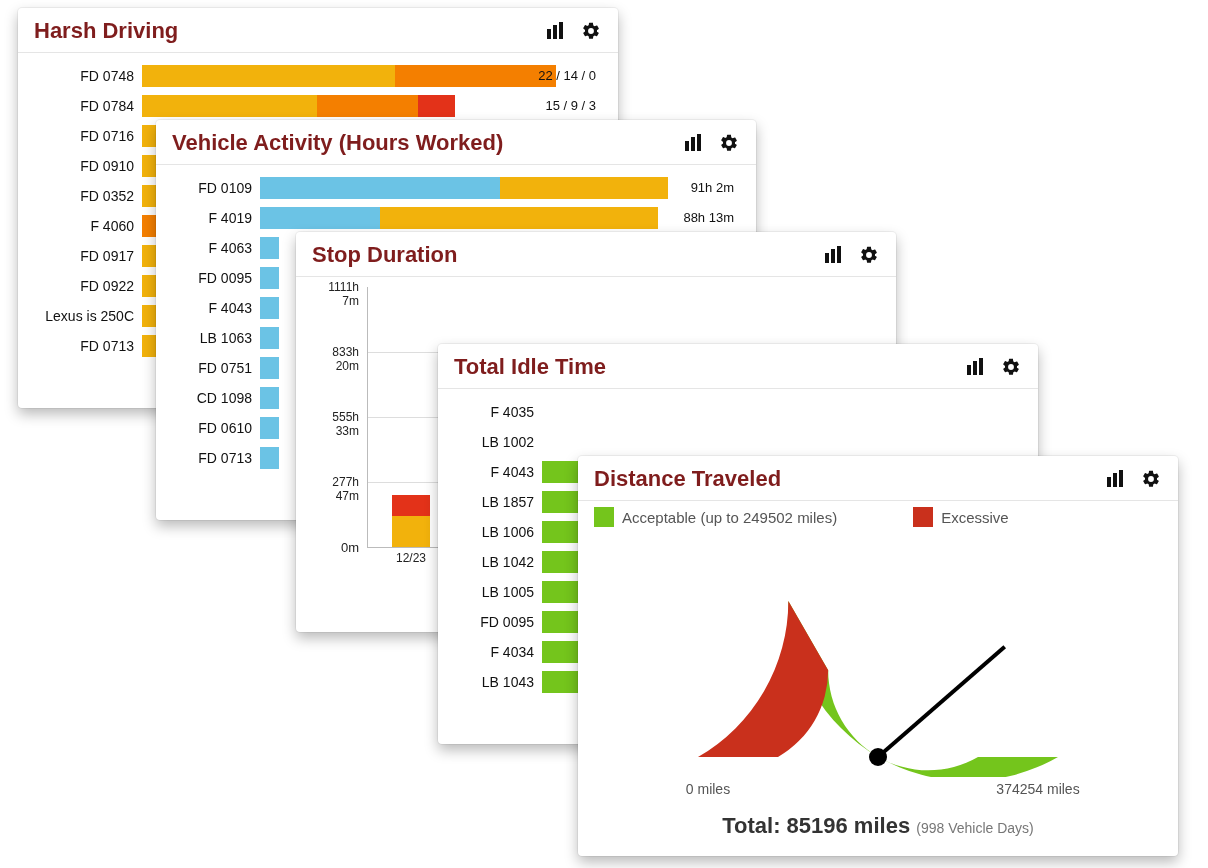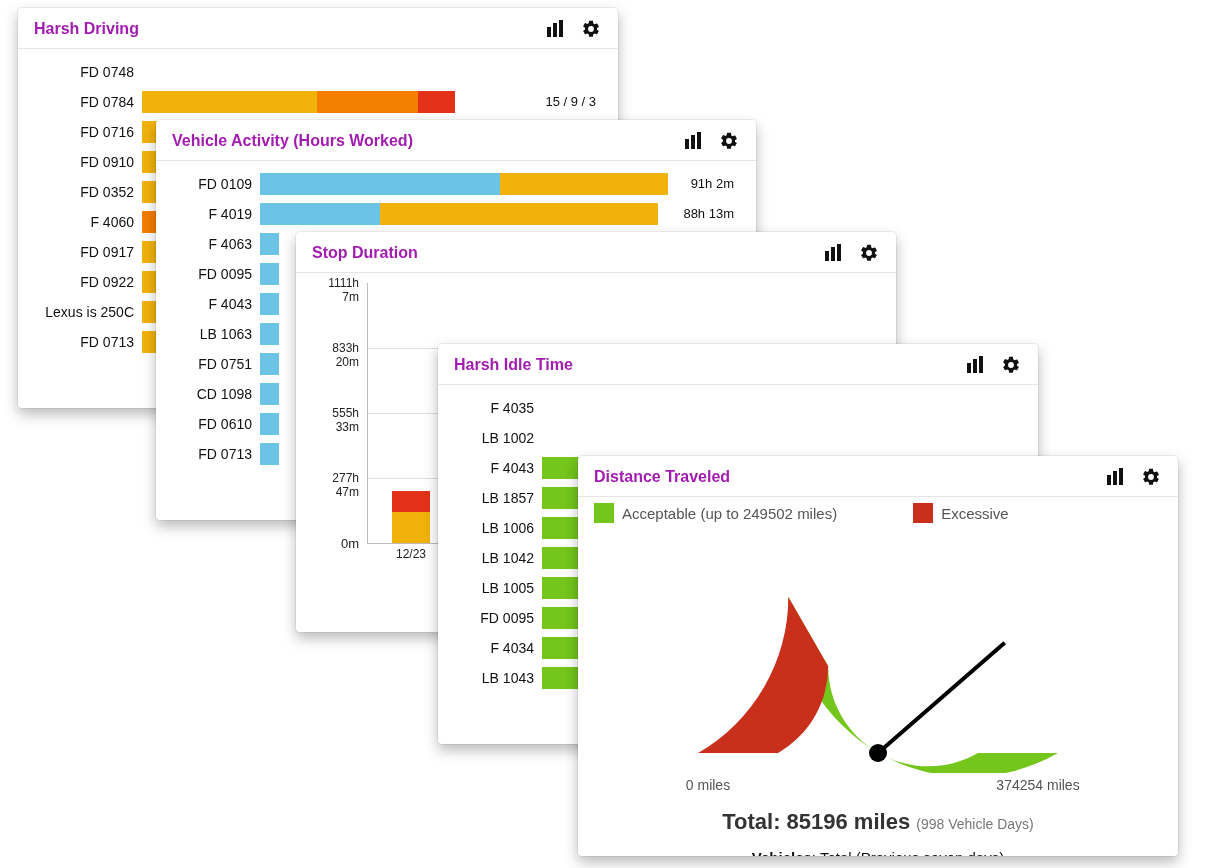--- a/index.html
+++ b/index.html
@@ -24,22 +24,22 @@
     overflow: hidden;
   }
   .card-header {
     display: flex;
     align-items: center;
     padding: 10px 16px 8px 16px;
     border-bottom: 1px solid #e5e5e5;
   }
   .card-title {
     font-weight: 700;
-    font-size: 16px;
-    color: #a21caf;
+    font-size: 22px;
+    color: #7f1d1d;
     flex: 1;
   }
   .card-actions {
     display: flex;
     gap: 14px;
     align-items: center;
   }
   .icon-btn {
     width: 22px;
     height: 22px;
@@ -172,20 +172,25 @@
         <span class="icon-btn">
           <svg width="20" height="20" viewBox="0 0 24 24">
               <path fill="#111" d="M19.14,12.94a7.14,7.14,0,0,0,.05-.94,7.14,7.14,0,0,0-.05-.94l2.03-1.58a.5.5,0,0,0,.12-.64l-1.92-3.32a.5.5,0,0,0-.61-.22l-2.39.96a7.03,7.03,0,0,0-1.62-.94l-.36-2.54A.5.5,0,0,0,13.9,2h-3.8a.5.5,0,0,0-.49.42L9.25,4.96a7.03,7.03,0,0,0-1.62.94l-2.39-.96a.5.5,0,0,0-.61.22L2.71,8.48a.5.5,0,0,0,.12.64L4.86,10.7a7.14,7.14,0,0,0-.05.94,7.14,7.14,0,0,0,.05.94L2.83,14.16a.5.5,0,0,0-.12.64l1.92,3.32a.5.5,0,0,0,.61.22l2.39-.96a7.03,7.03,0,0,0,1.62.94l.36,2.54a.5.5,0,0,0,.49.42h3.8a.5.5,0,0,0,.49-.42l.36-2.54a7.03,7.03,0,0,0,1.62-.94l2.39.96a.5.5,0,0,0,.61-.22l1.92-3.32a.5.5,0,0,0-.12-.64ZM12,15.5A3.5,3.5,0,1,1,15.5,12,3.5,3.5,0,0,1,12,15.5Z"></path>
             </svg>
         </span>
       </div>
     </div>
     <div class="body" id="harsh-body">
         <div class="row">
           <div class="row-label wide">FD 0748</div>
+          <div class="bar-track">
+            <div class="seg" style="left: 0%; width: 55%; background: rgb(242, 178, 12);"></div>
+            <div class="seg" style="left: 55%; width: 35%; background: rgb(244, 127, 0);"></div>
+            <div class="row-value">22 / 14 / 0</div>
+          </div>
         </div>
         <div class="row">
           <div class="row-label wide">FD 0784</div>
           <div class="bar-track">
             <div class="seg" style="left: 0%; width: 38%; background: rgb(242, 178, 12);"></div>
             <div class="seg" style="left: 38%; width: 22%; background: rgb(244, 127, 0);"></div>
             <div class="seg" style="left: 60%; width: 8%; background: rgb(227, 50, 25);"></div>
             <div class="row-value">15 / 9 / 3</div>
           </div>
         </div>
@@ -368,21 +373,21 @@
               <div class="stack-seg" style="height: 31.2px; background: rgb(242, 178, 12);"></div>
             </div>
             <div class="xlabel" style="left: 24px; width: 38px; text-align: center; margin-top: 4px;">12/23</div>
           </div>
       </div>
     </div>
   </div>
 
   <div class="card" id="card-idle" style="left:438px; top:344px; width:600px; height:400px;">
     <div class="card-header">
-      <div class="card-title">Harsh Idle Time</div>
+      <div class="card-title">Total Idle Time</div>
       <div class="card-actions">
         <span class="icon-btn">
           <svg width="20" height="20" viewBox="0 0 20 20">
               <rect x="2" y="8" width="4" height="10" fill="#111"></rect>
               <rect x="8" y="4" width="4" height="14" fill="#111"></rect>
               <rect x="14" y="1" width="4" height="17" fill="#111"></rect>
             </svg>
         </span>
         <span class="icon-btn">
           <svg width="20" height="20" viewBox="0 0 24 24">

